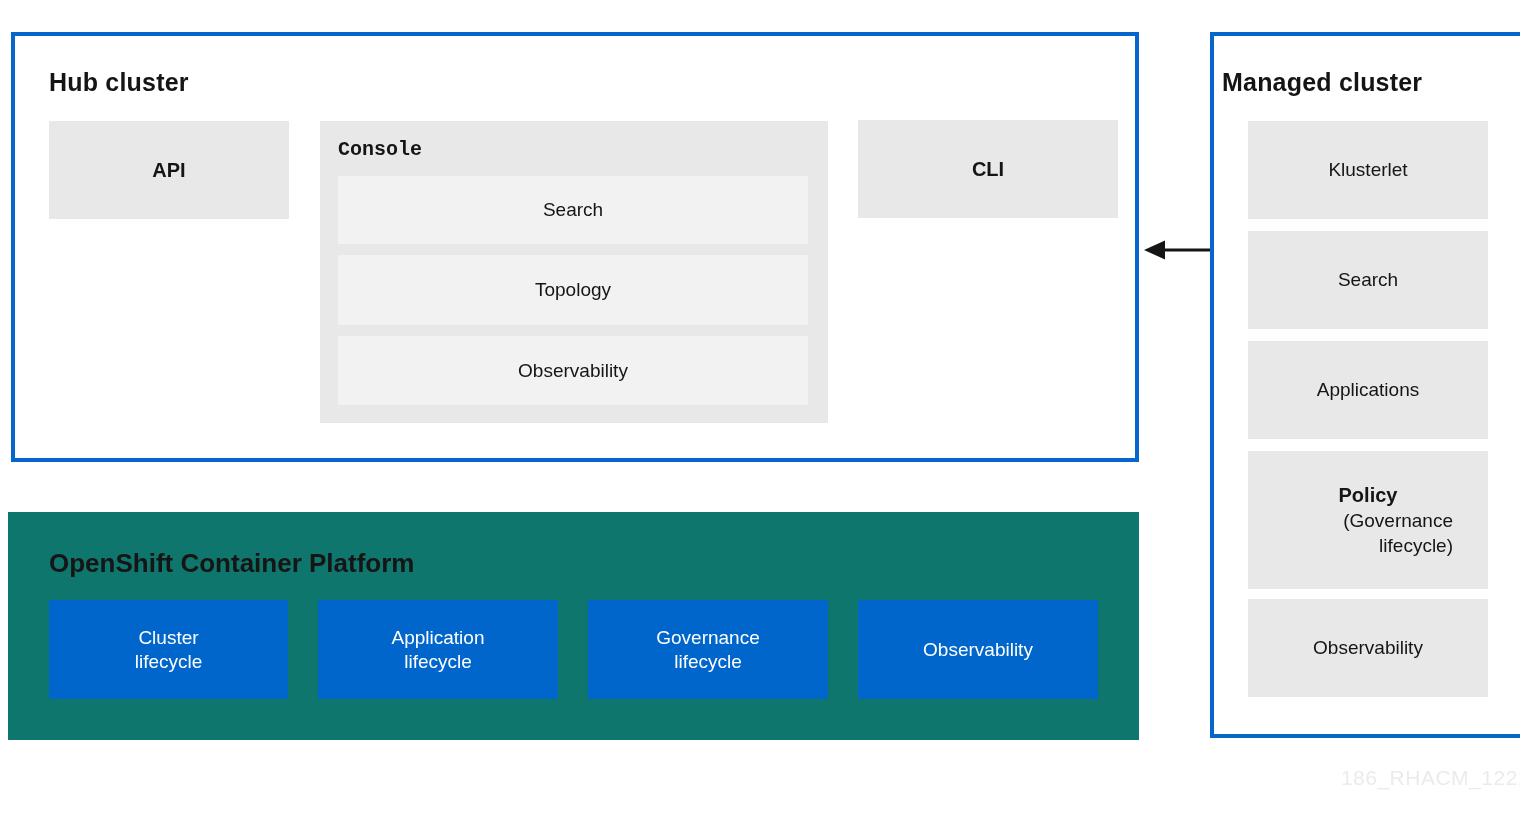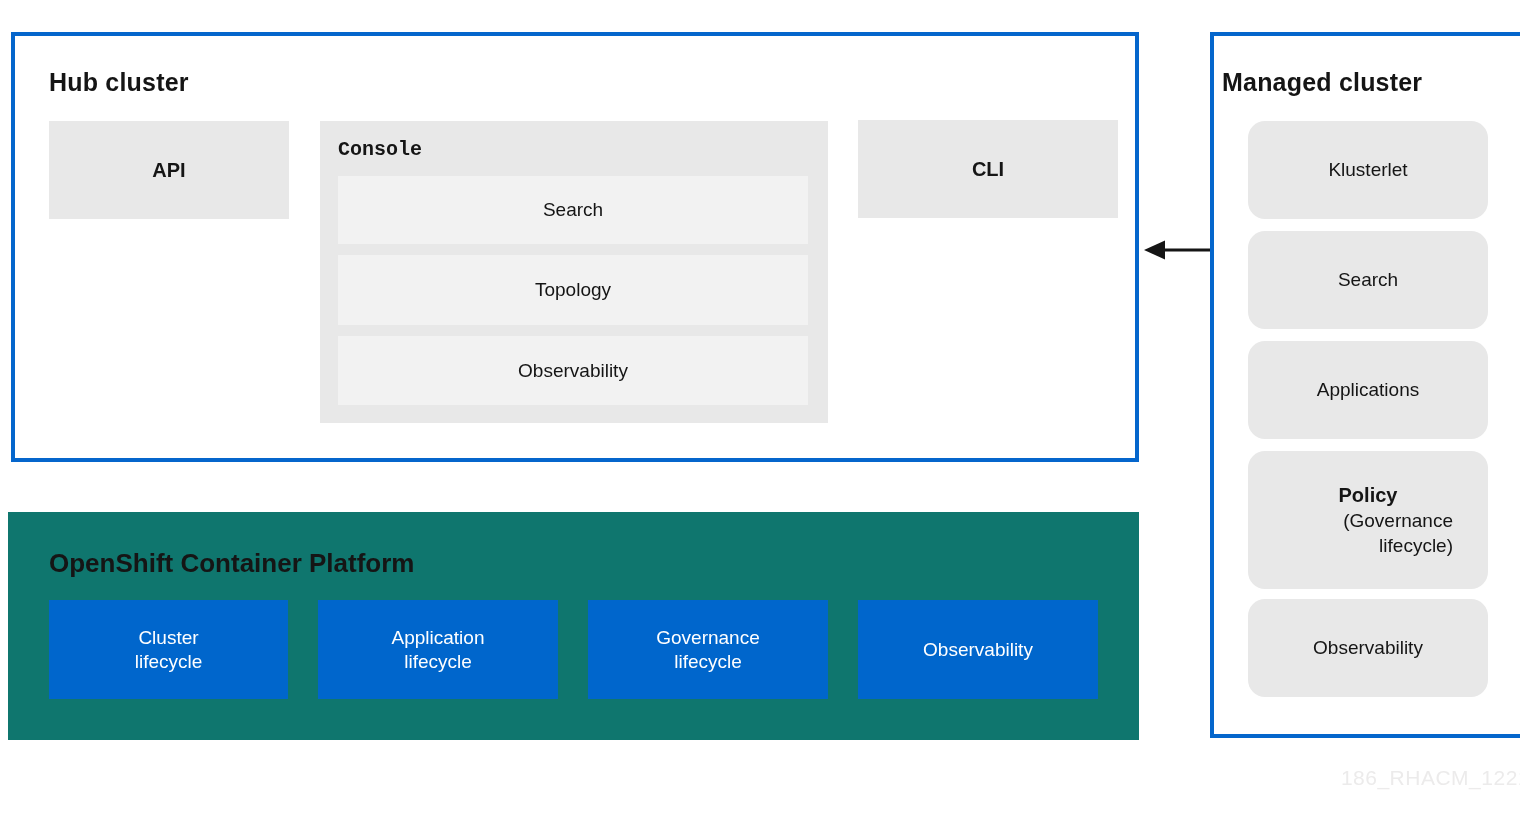--- a/index.html
+++ b/index.html
@@ -90,21 +90,20 @@
     text-align: center;
     font-size: 19px;
     font-weight: 500;
     line-height: 24px;
     white-space: pre-line;
   }
   .managed-item {
     left: 34px;
     width: 240px;
     height: 98px;
-    border-radius: 17px;
   }
   .policy-box {
     flex-direction: column;
     line-height: 25px;
   }
   .policy-sub {
     font-weight: 400;
     max-width: 170px;
   }
   .arrow-wrap {

